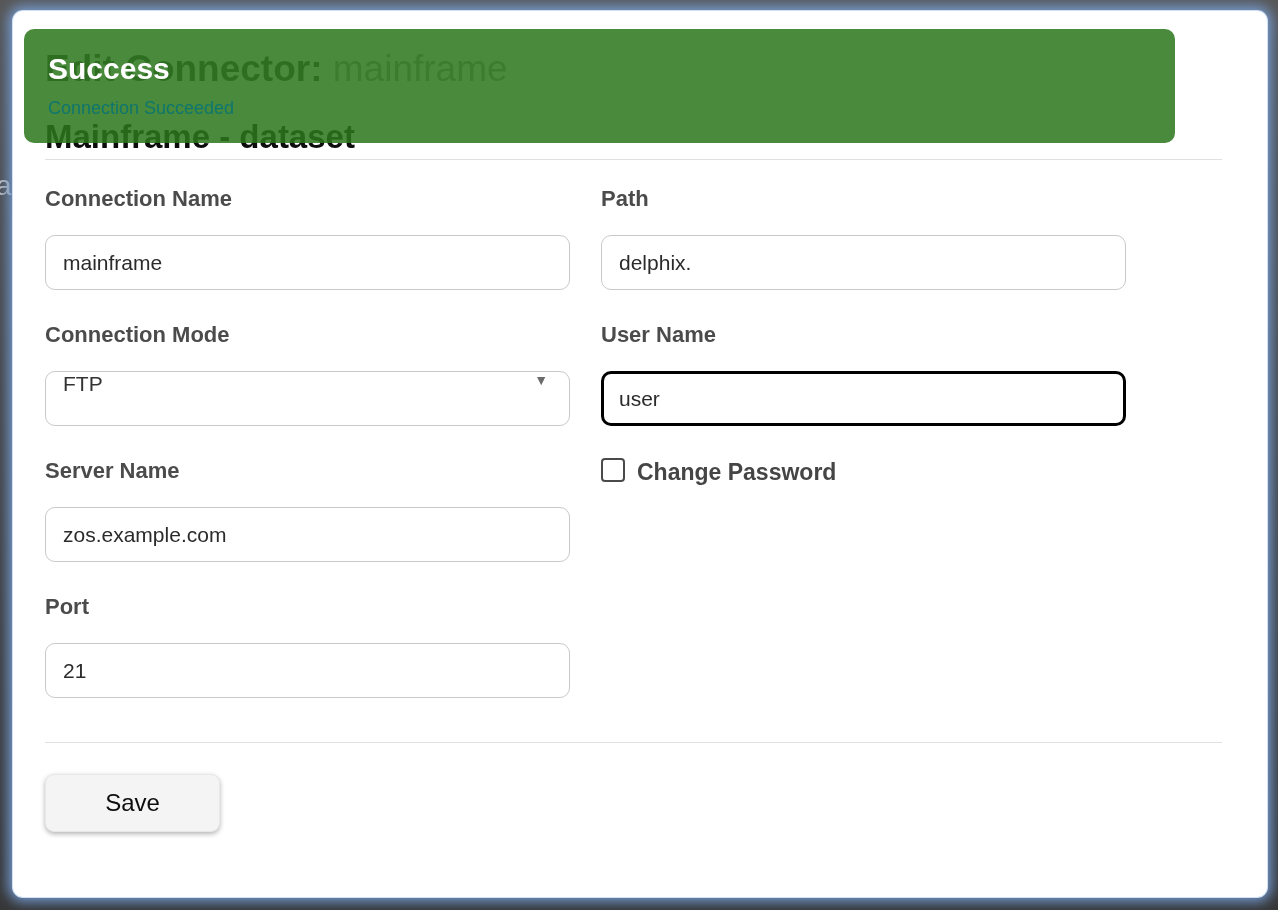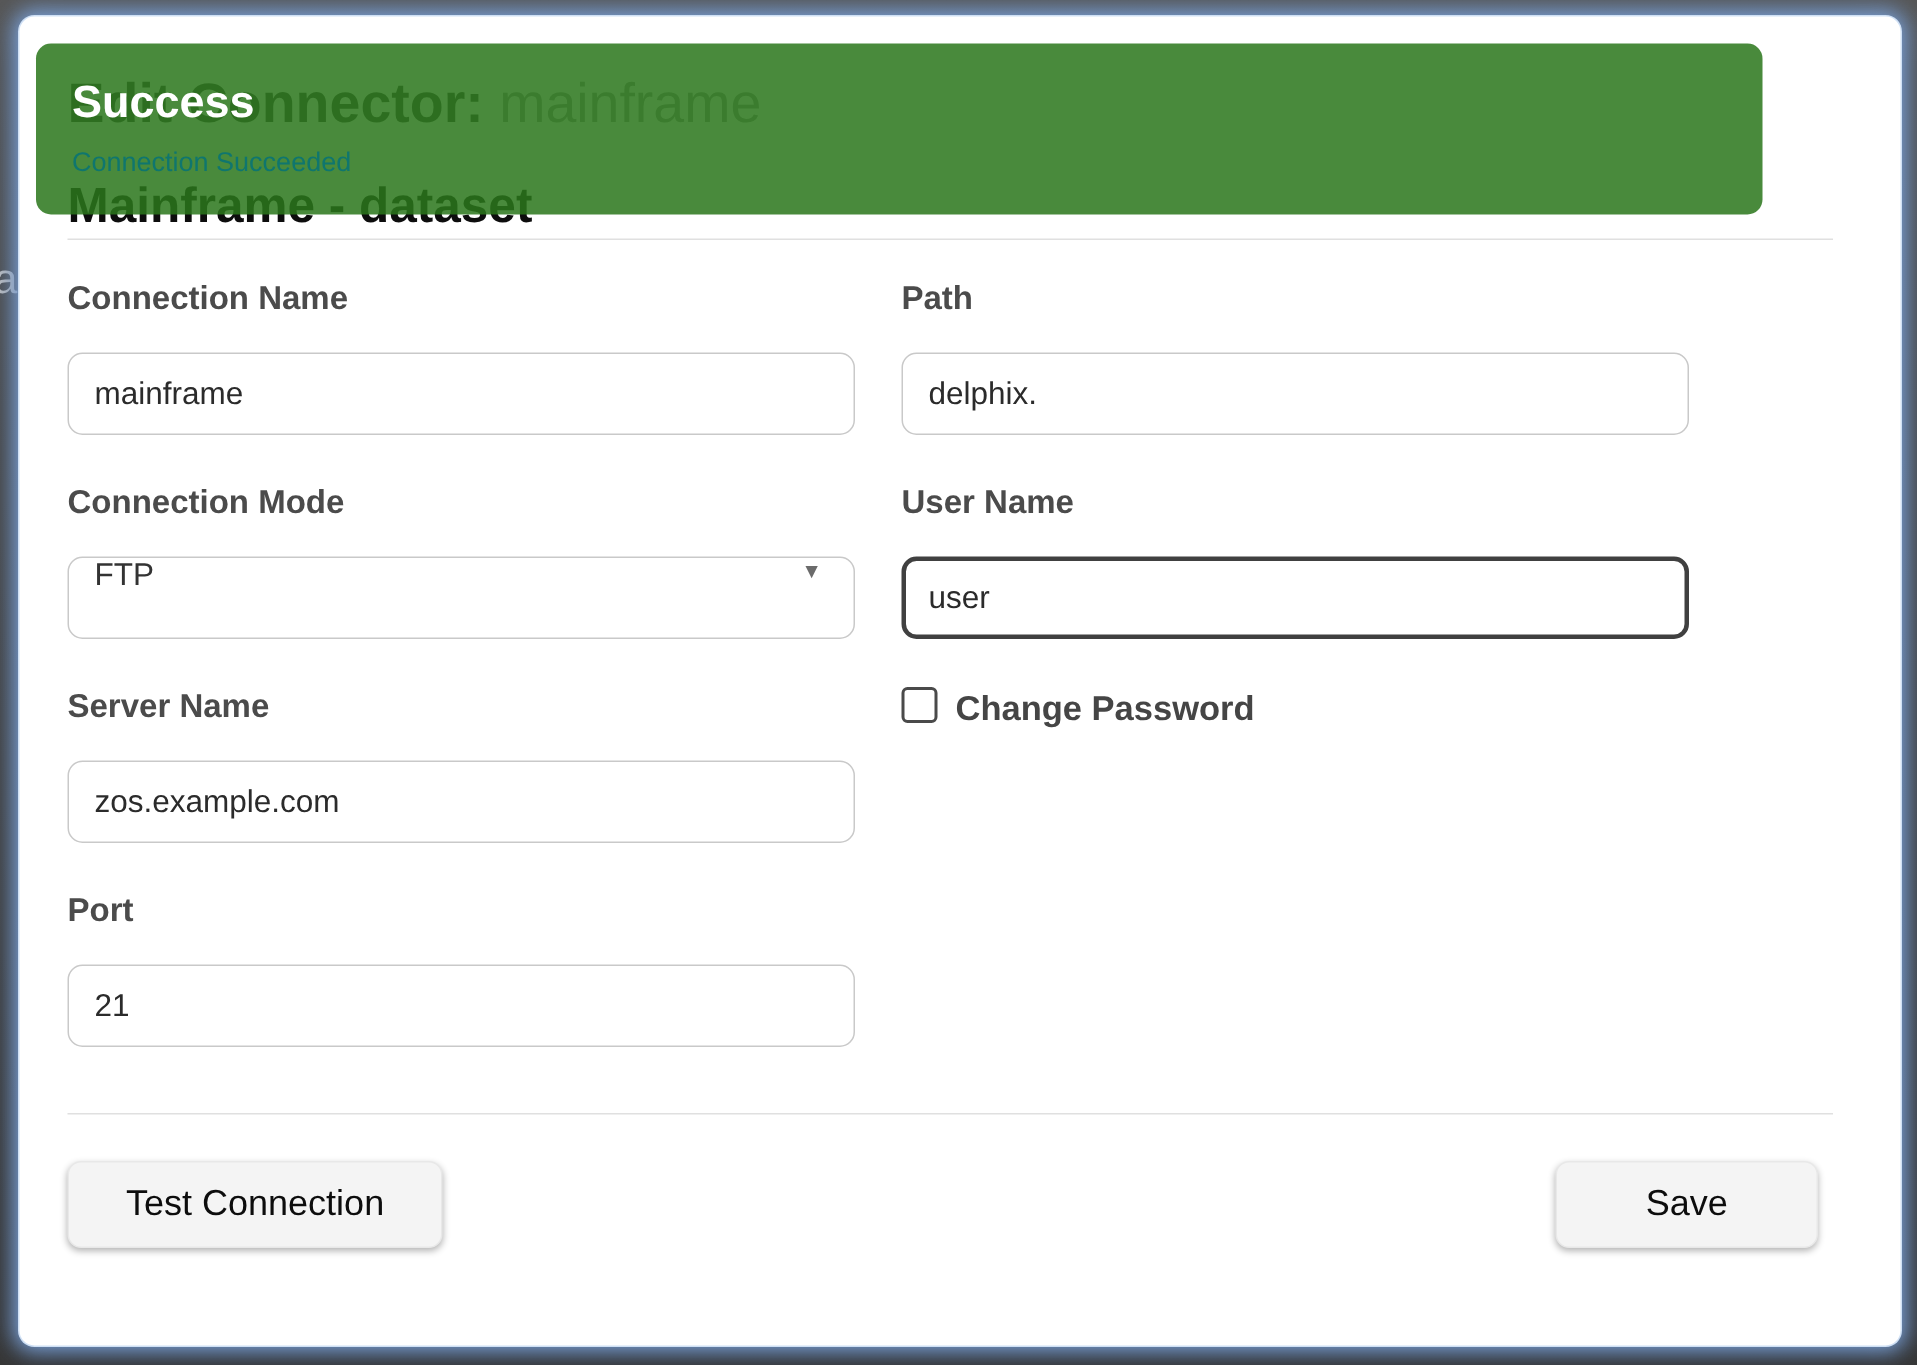--- a/index.html
+++ b/index.html
@@ -66,21 +66,21 @@
   .text-input, .select-box {
     margin-top: 22px;
     width: 100%; height: 55px;
     border: 1px solid #c9c9c9; border-radius: 10px;
     background: #ffffff;
     font-family: "Liberation Sans", sans-serif;
     font-size: 21px; color: #2b2b2b;
     padding: 0 17px;
   }
   .text-input { display: block; outline: none; }
-  .text-input.focused { border: 3px solid #404040; padding: 0 15px; }
+  .text-input.focused { border: 3px solid #000000; padding: 0 15px; }
   .select-box {
     display: flex; align-items: flex-start; justify-content: space-between;
     color: #333333; cursor: default;
   }
   .select-arrow { font-size: 14px; color: #6b6b6b; margin-right: 4px; }
 
   .checkbox-row { display: flex; gap: 12px; margin-top: 1px; }
   .checkbox {
     appearance: none; -webkit-appearance: none;
     width: 24px; height: 24px; flex: 0 0 24px;
@@ -162,17 +162,16 @@
       <input class="text-input" type="text" value="21" style="">
     </div>
 
     <div class="field"></div>
 
   </div>
 
   <div class="footer-divider"></div>
 
   <div class="footer">
-    <button class="btn btn-test">Test Connection</button>
     <button class="btn btn-save">Save</button>
   </div>
 
 </div>
 
 </body></html>

